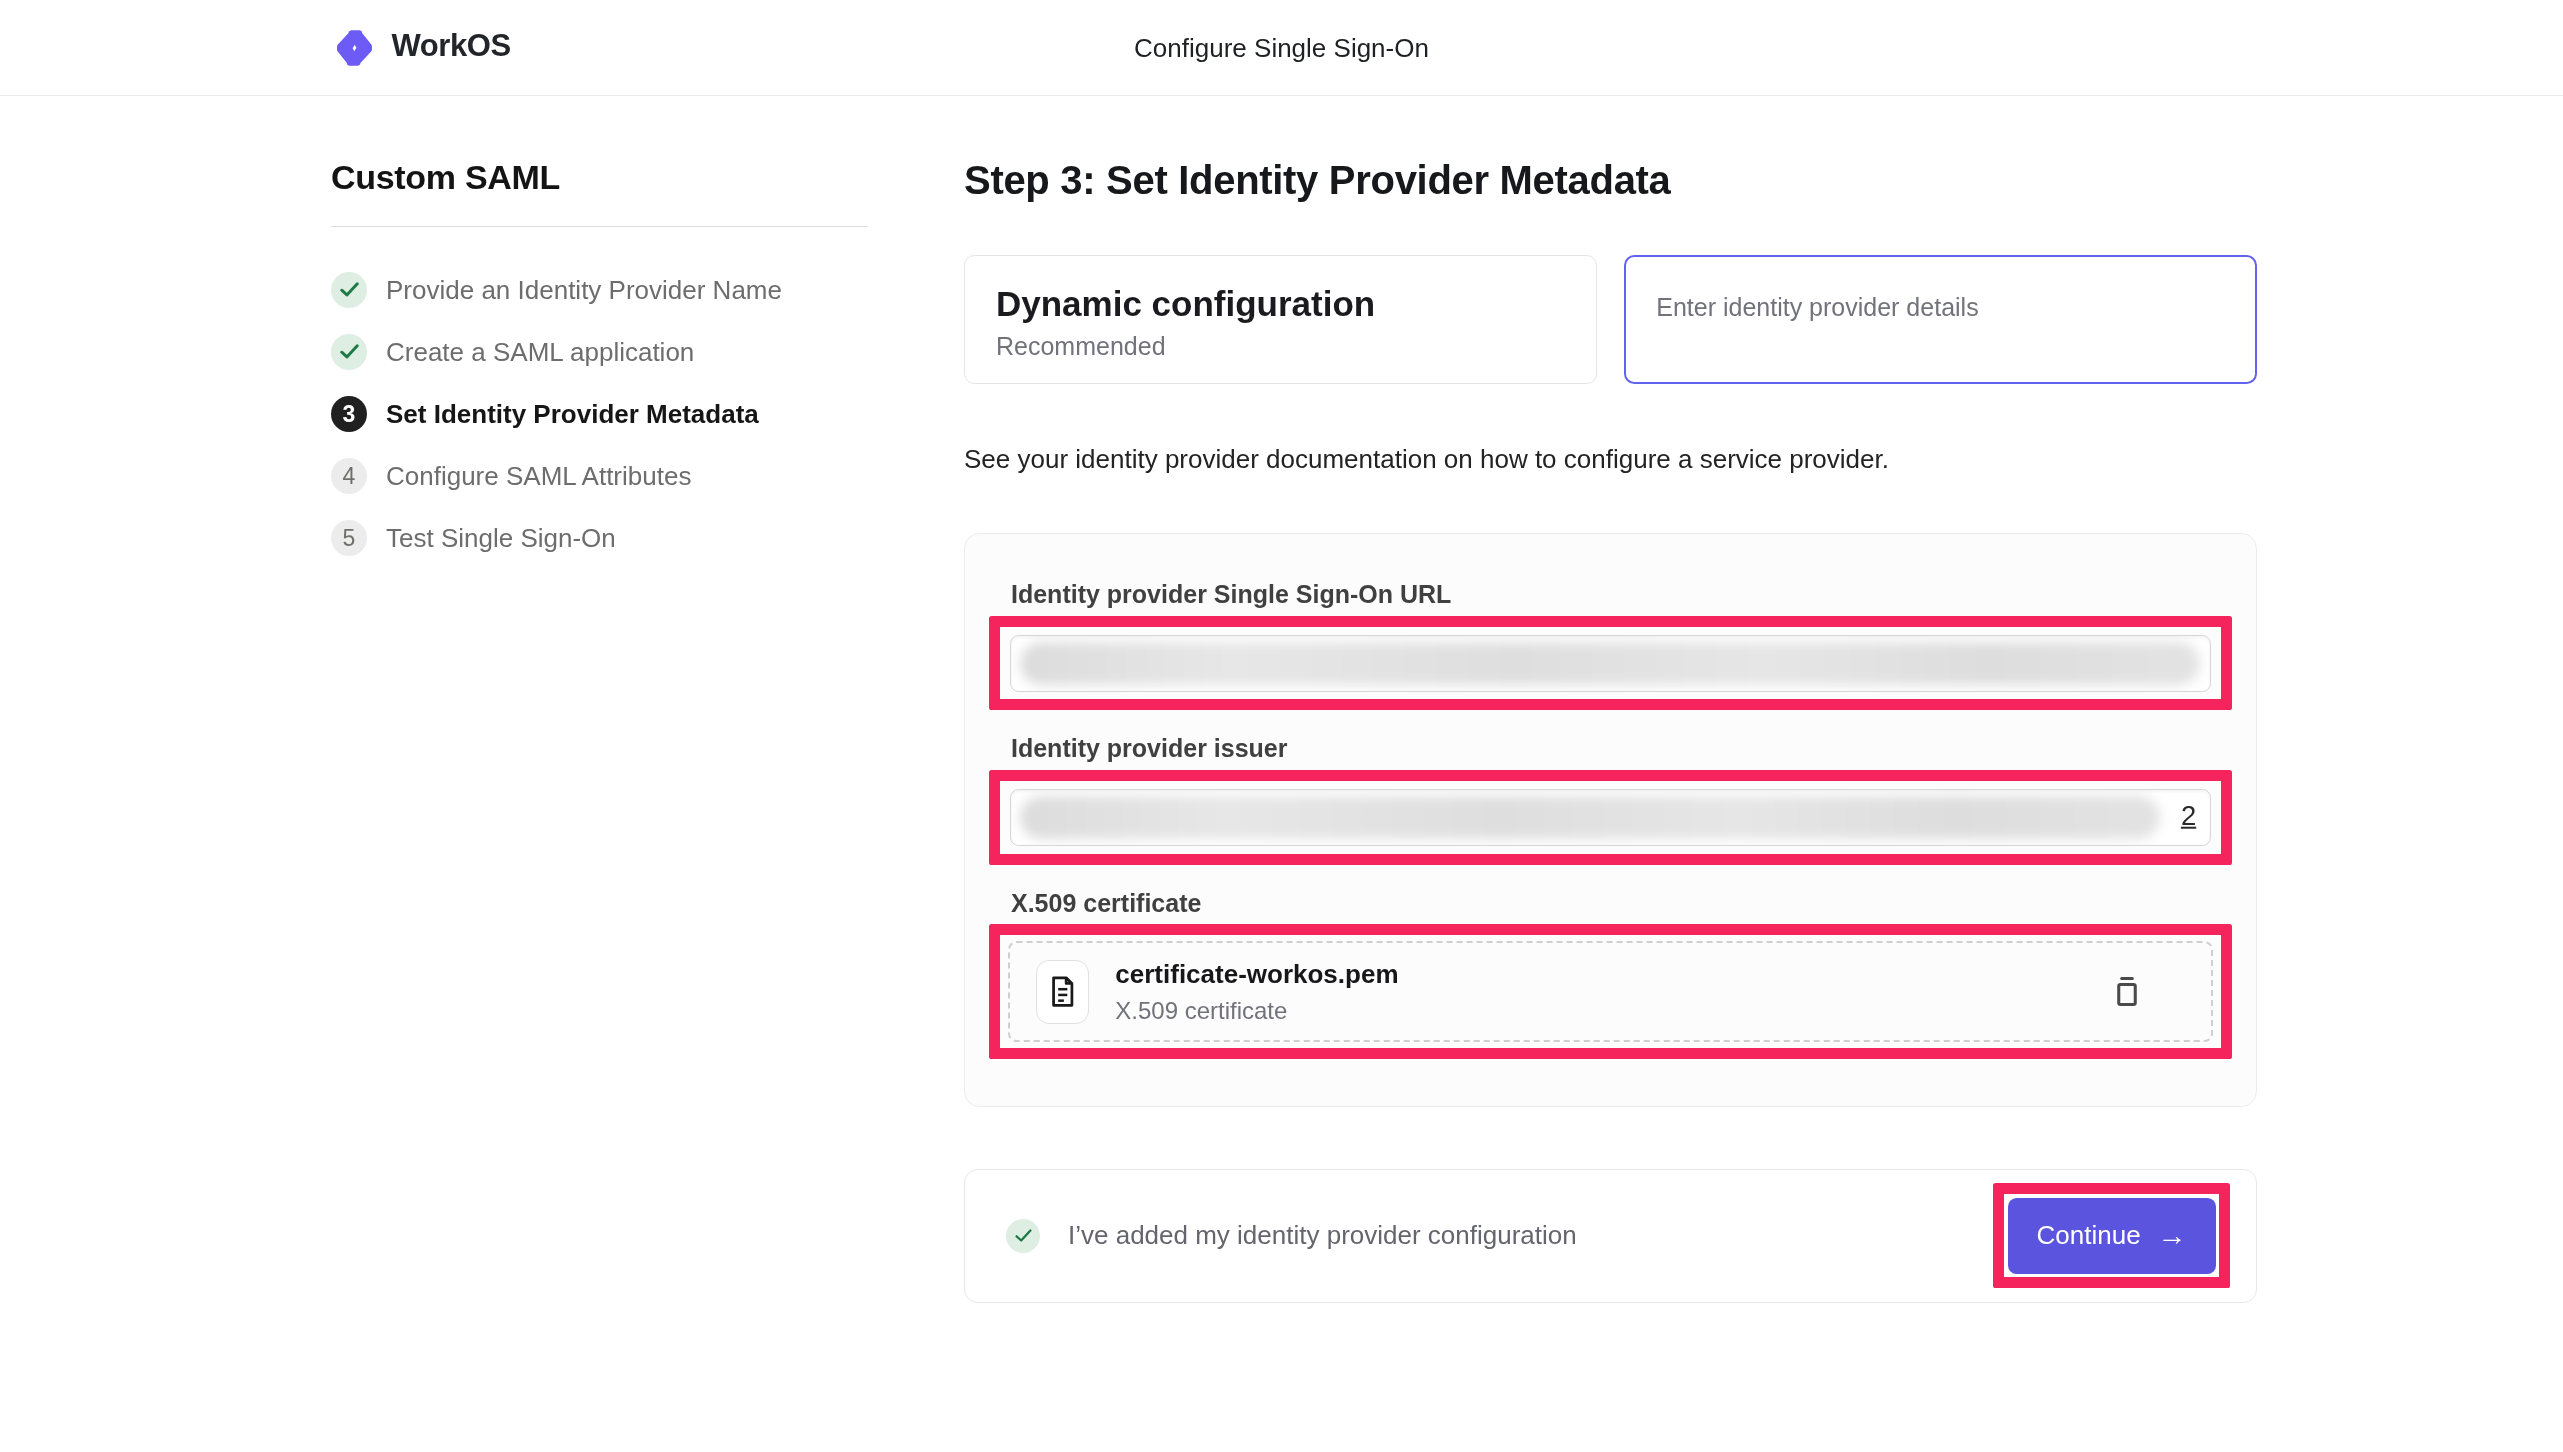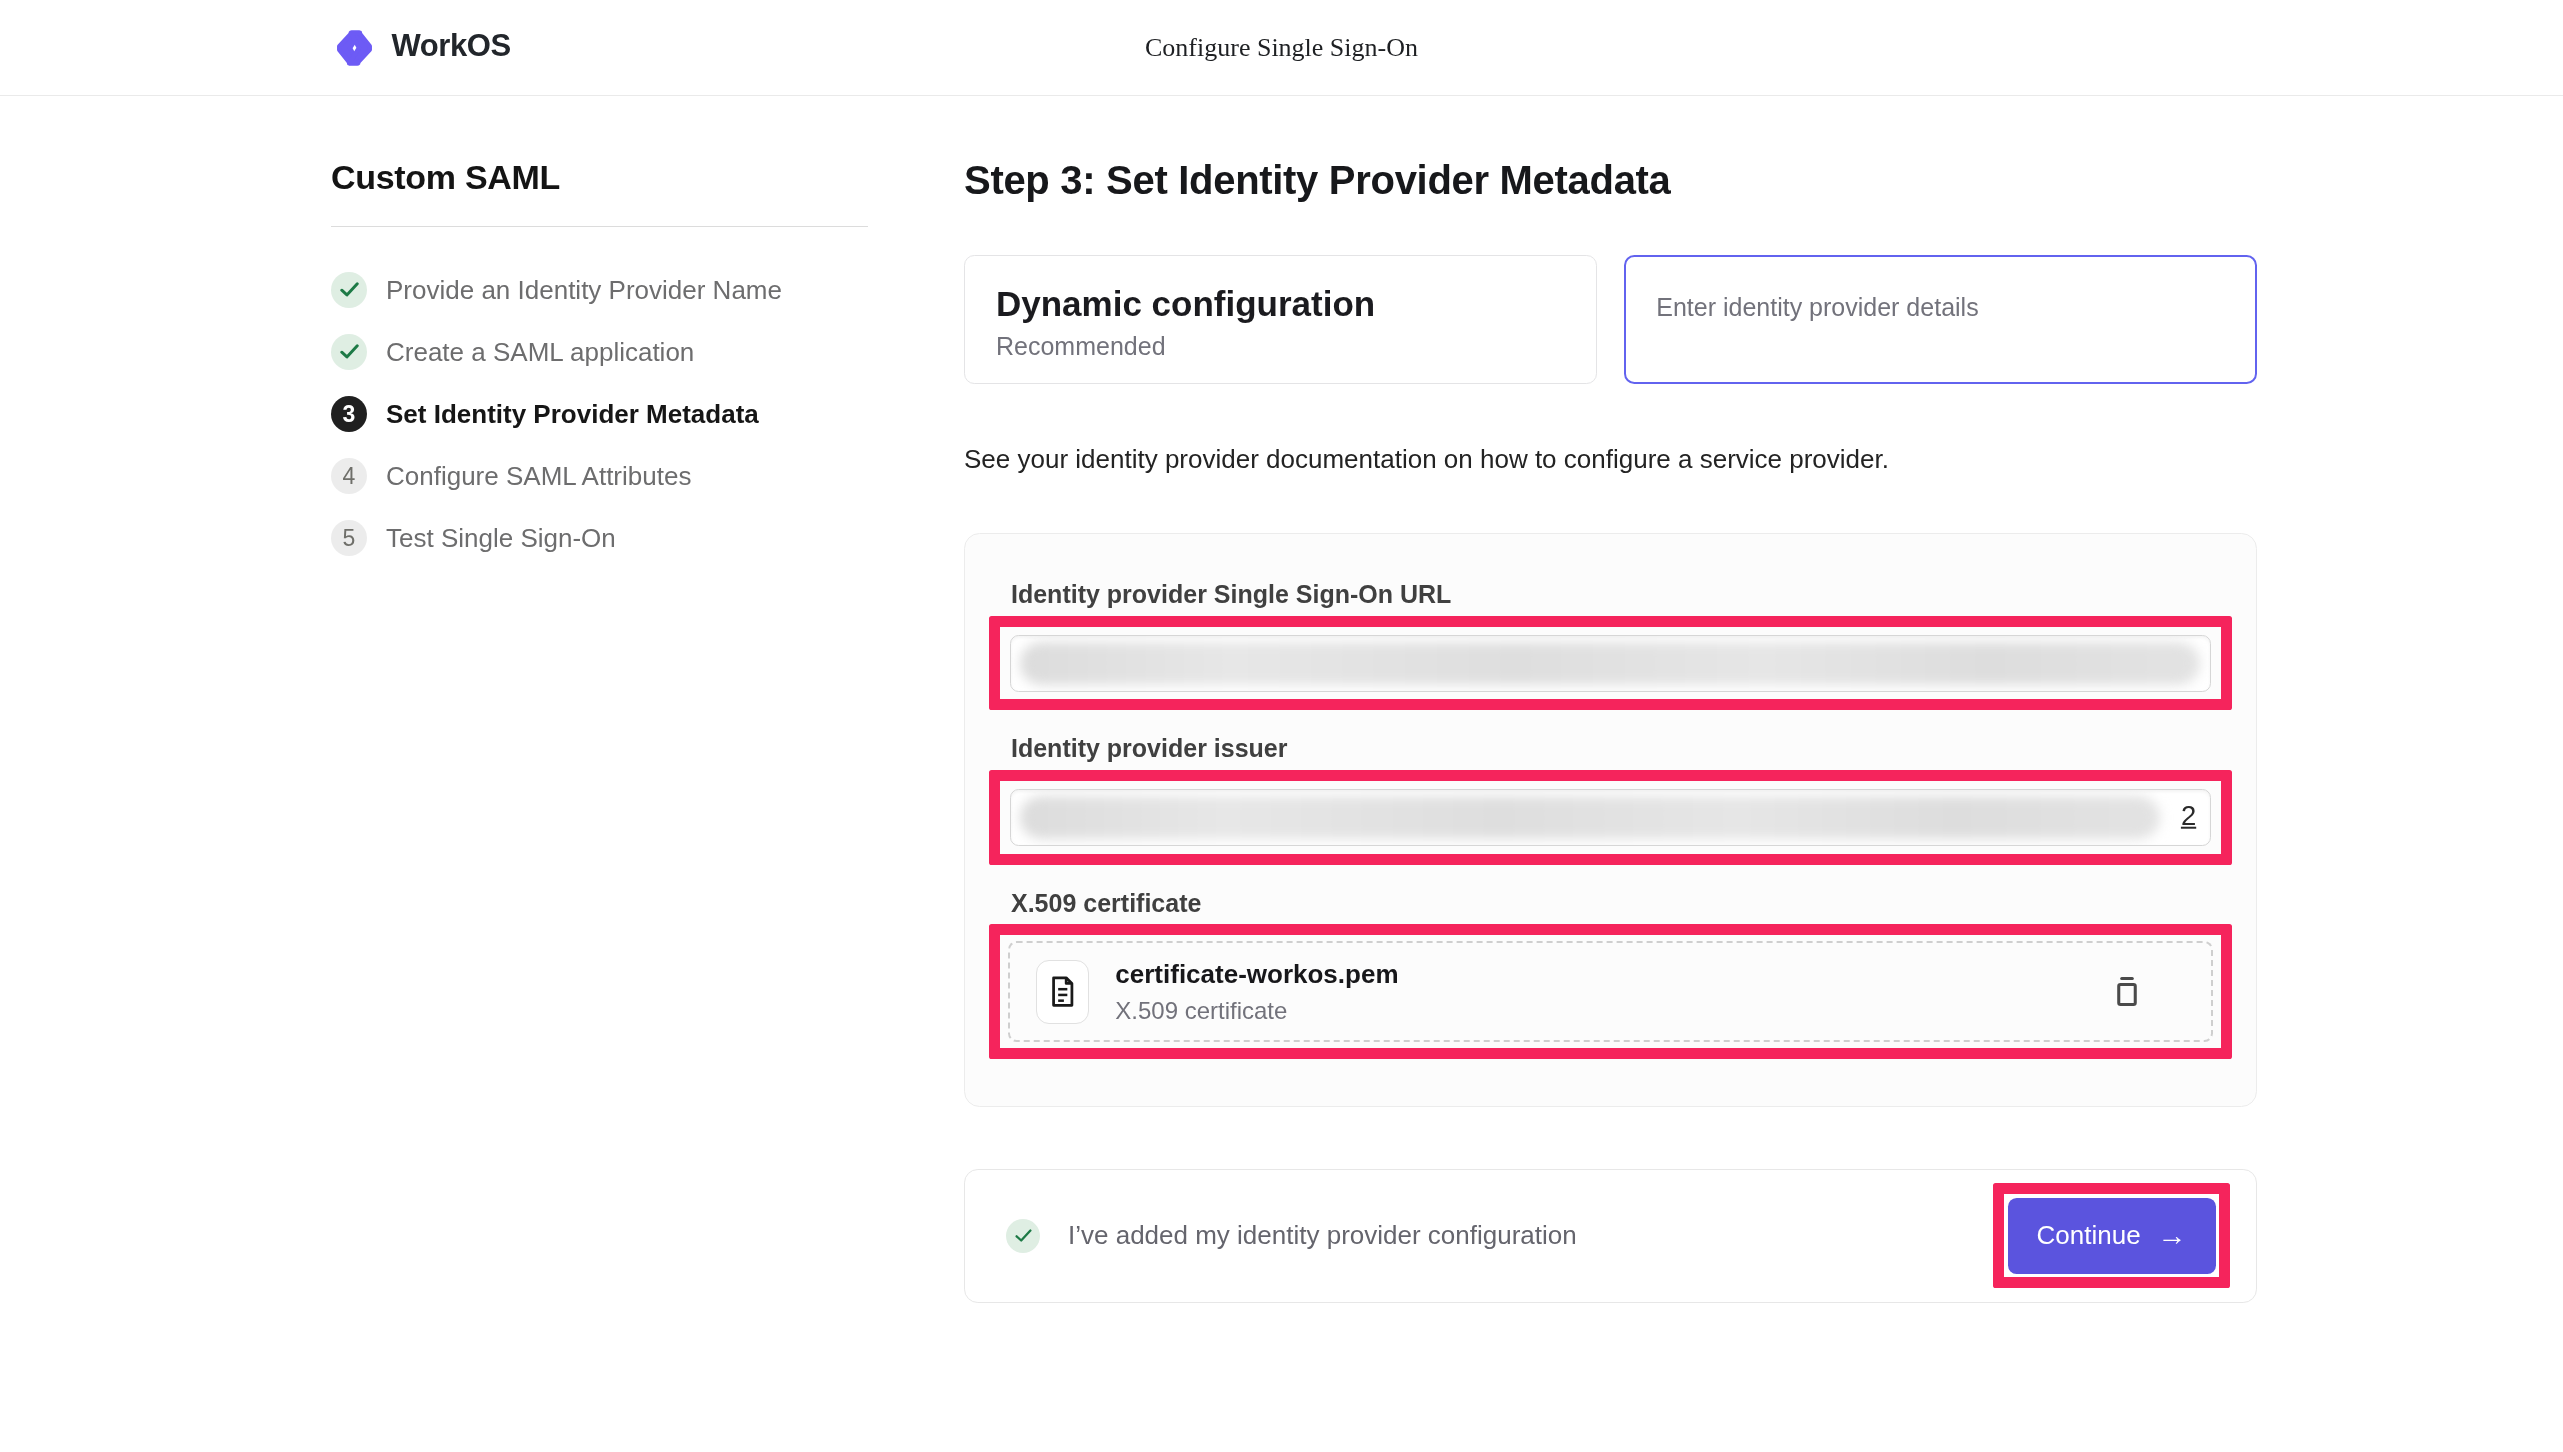--- a/index.html
+++ b/index.html
@@ -20,21 +20,21 @@
   html,body{width:2563px;height:1453px;background:#ffffff;
     font-family:"Liberation Sans", sans-serif;color:var(--ink);overflow:hidden;}
 
   
   .header{position:relative;height:96px;border-bottom:1.7px solid #eaeaea;background:#fff;}
   .logo{position:absolute;left:333px;top:50%;transform:translateY(-50%);
     display:flex;align-items:flex-start;gap:15.5px;}
   .logo-mark{width:43px;height:40px;display:block;}
   .brand{font-size:31px;font-weight:800;color:#22262b;letter-spacing:-0.4px;}
   .header-title{position:absolute;left:0;right:0;top:50%;transform:translateY(-50%);
-    text-align:center;font-size:26px;color:#1e2023;font-family:Liberation Serif, serif;}
+    text-align:center;font-size:26px;color:#1e2023;}
 
   
   .content{display:flex;margin-left:331px;padding-top:62px;}
   .sidebar{width:537px;flex-shrink:0;}
   .main{width:1293px;margin-left:96px;}
 
   
   .sidebar h2{font-size:34px;font-weight:700;color:#141414;letter-spacing:-0.3px;}
   .sidebar .divider{margin-top:29px;border-bottom:1.7px solid #dcdcdc;}
   .steps{margin-top:45px;display:flex;flex-direction:column;gap:26px;}

